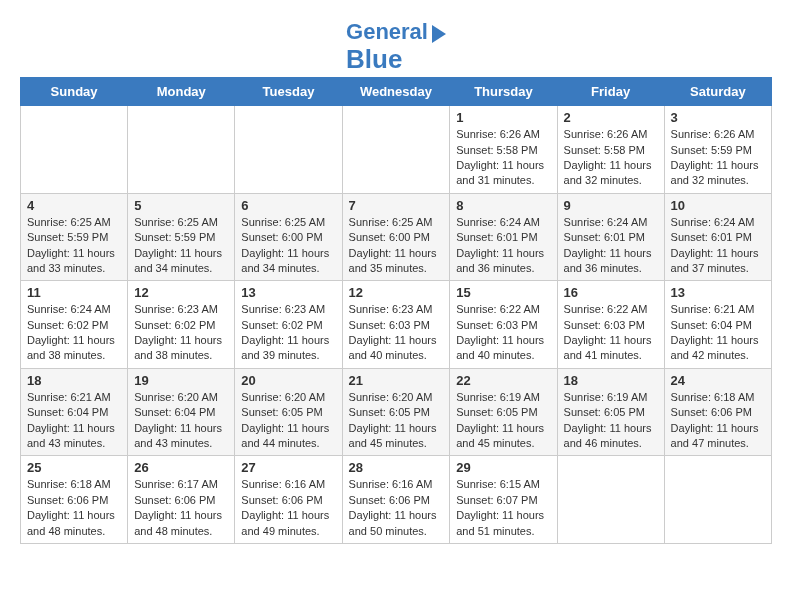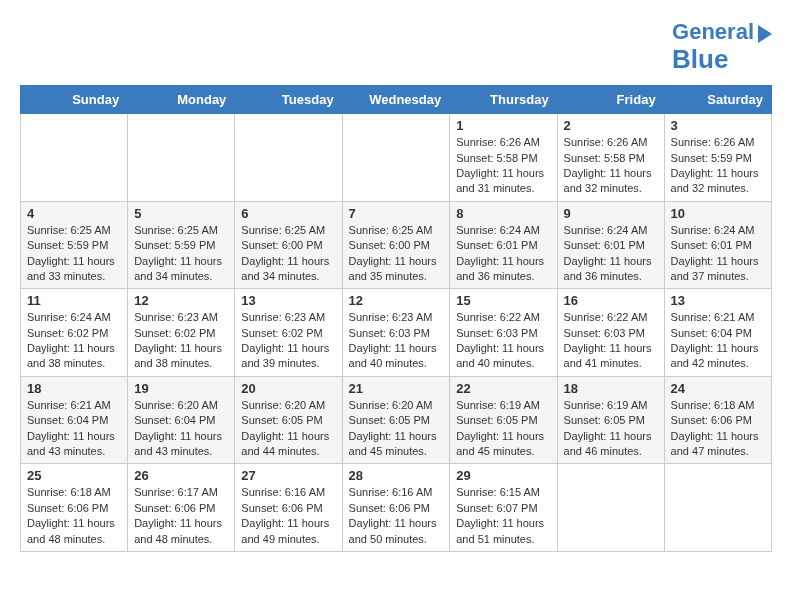--- a/index.html
+++ b/index.html
@@ -6,22 +6,22 @@
     body {
       font-family: Arial, sans-serif;
       background: #fff;
       width: 792px;
       min-height: 612px;
       padding: 20px;
     }
     .header {
       display: flex;
       align-items: flex-start;
-      justify-content: flex-end;
-      margin-bottom: 10px;
+      justify-content: center;
+      margin-bottom: 2px;
     }
     .logo {
       display: flex;
       align-items: center;
     }
     .logo-text {
       font-size: 22px;
       font-weight: bold;
       color: #333;
       line-height: 1.1;
@@ -50,21 +50,21 @@
       font-size: 18px;
       color: #333;
     }
     .calendar {
       width: 100%;
       border-collapse: collapse;
     }
     .calendar th {
       background: #3a7abf;
       color: #fff;
-      text-align: right;
+      text-align: center;
       padding: 6px 8px;
       font-size: 13px;
       font-weight: bold;
       border: 1px solid #3a7abf;
     }
     .calendar td {
       border: 1px solid #ccc;
       vertical-align: top;
       padding: 4px 6px;
       width: 108px;

